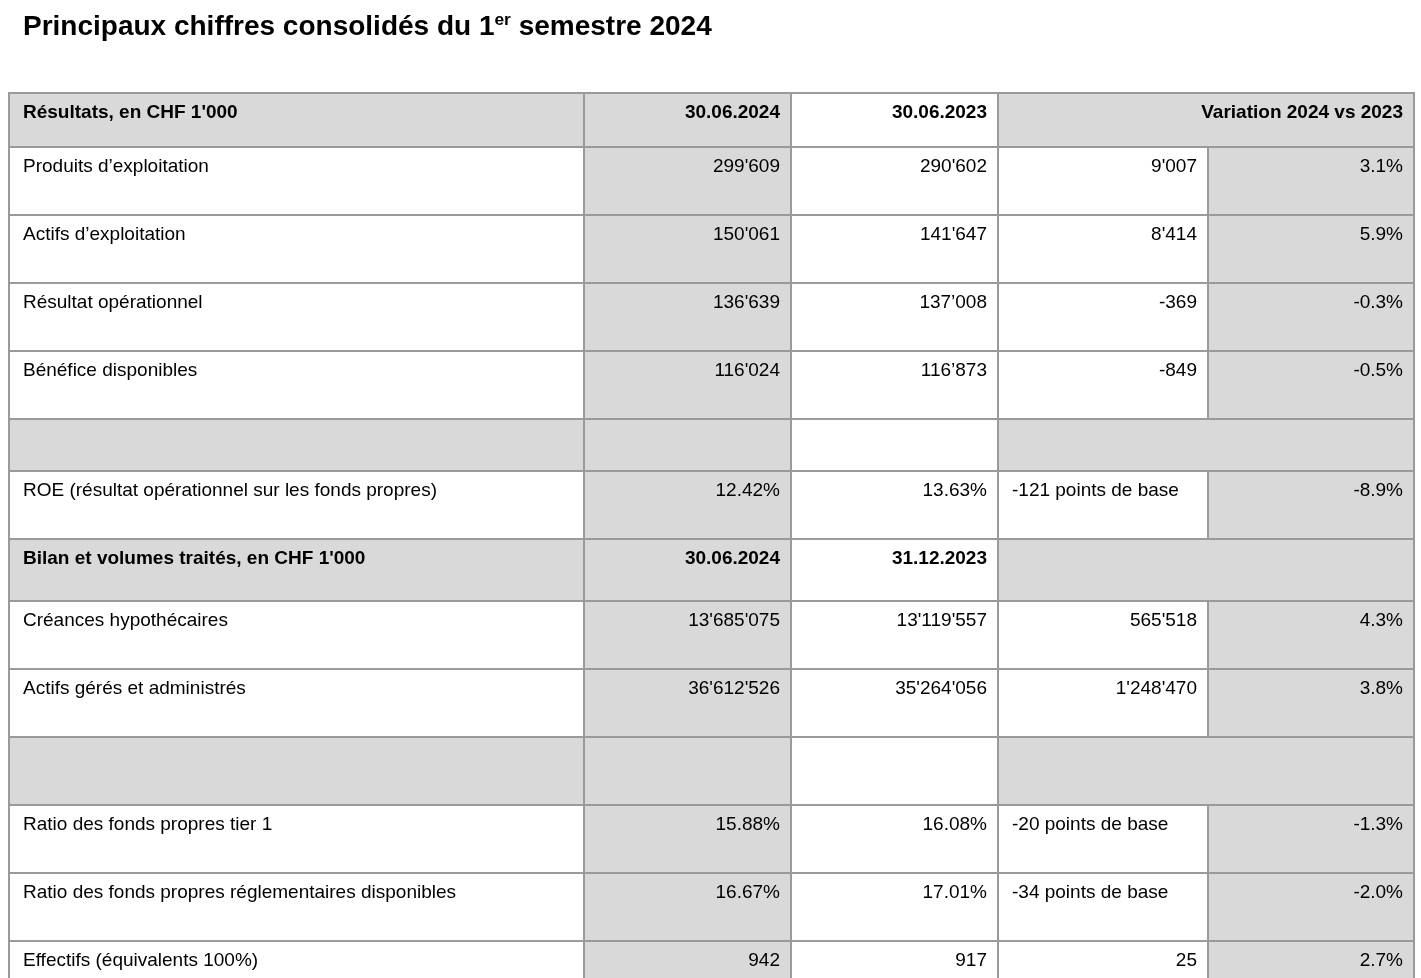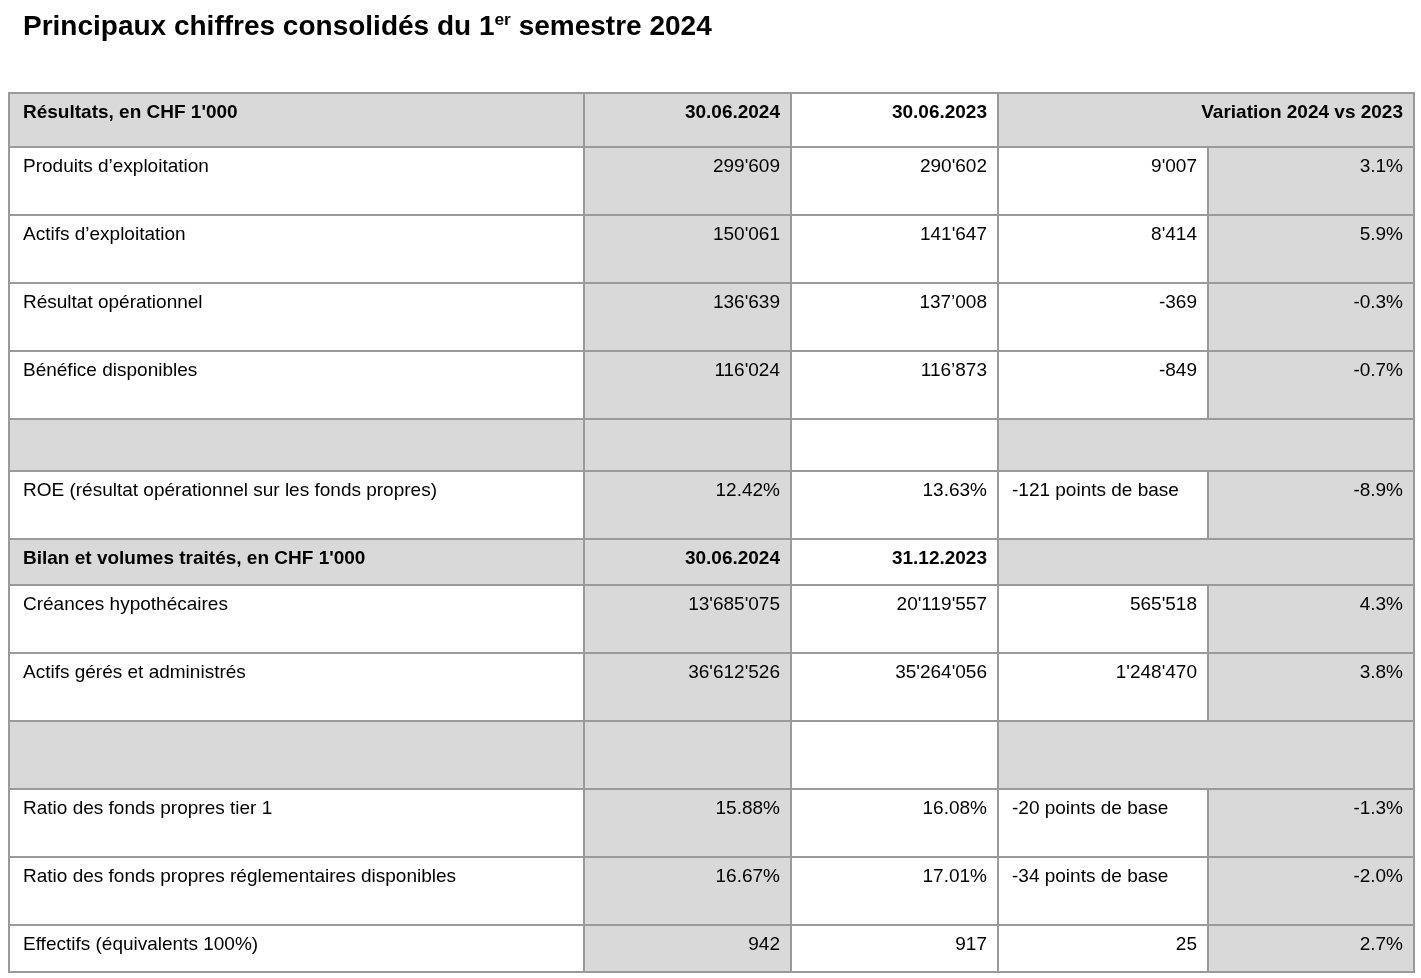--- a/index.html
+++ b/index.html
@@ -43,21 +43,21 @@
     overflow:hidden;
     white-space:nowrap;
   }
   td.right{text-align:right;padding-right:10px;}
   td.center{text-align:right;}
   td.gray{background:var(--cell-gray);}
   td.bold{font-weight:bold;}
   tr.h1-row{height:54px;}
   tr.data-row{height:68px;}
   tr.spacer-row{height:52px;}
-  tr.h2-row{height:46px;}
+  tr.h2-row{height:62px;}
   tr.last-row{height:47px;}
   .it{}
 </style>
 </head>
 <body>
 
 <h1 class="page-title"><span>Principaux chiffres consolidés du 1</span><sup>er</sup><span> semestre 2024</span></h1>
 
 <table class="main">
   <colgroup>
@@ -98,21 +98,21 @@
     <td class="right">137’008</td>
     <td class="right">-369</td>
     <td class="gray right">-0.3%</td>
   </tr>
 
   <tr class="data-row">
     <td>Bénéfice disponibles</td>
     <td class="gray right">116'024</td>
     <td class="right">116’873</td>
     <td class="right">-849</td>
-    <td class="gray right">-0.7%</td>
+    <td class="gray right">-0.5%</td>
   </tr>
 
   <tr class="spacer-row">
     <td class="gray"></td>
     <td class="gray"></td>
     <td></td>
     <td class="gray" colspan="2"></td>
   </tr>
 
   <tr class="data-row">
@@ -127,21 +127,21 @@
     <td class="gray bold">Bilan et volumes traités, en CHF 1'000</td>
     <td class="gray bold right">30.06.2024</td>
     <td class="bold right">31.12.2023</td>
     <td class="gray" colspan="2"></td>
   </tr>
 
 
   <tr class="data-row">
     <td>Créances hypothécaires</td>
     <td class="gray right">13'685'075</td>
-    <td class="right">20'119'557</td>
+    <td class="right">13'119'557</td>
     <td class="right">565'518</td>
     <td class="gray right">4.3%</td>
   </tr>
 
   <tr class="data-row">
     <td>Actifs gérés et administrés</td>
     <td class="gray right">36'612'526</td>
     <td class="right">35'264'056</td>
     <td class="right">1'248'470</td>
     <td class="gray right">3.8%</td>

